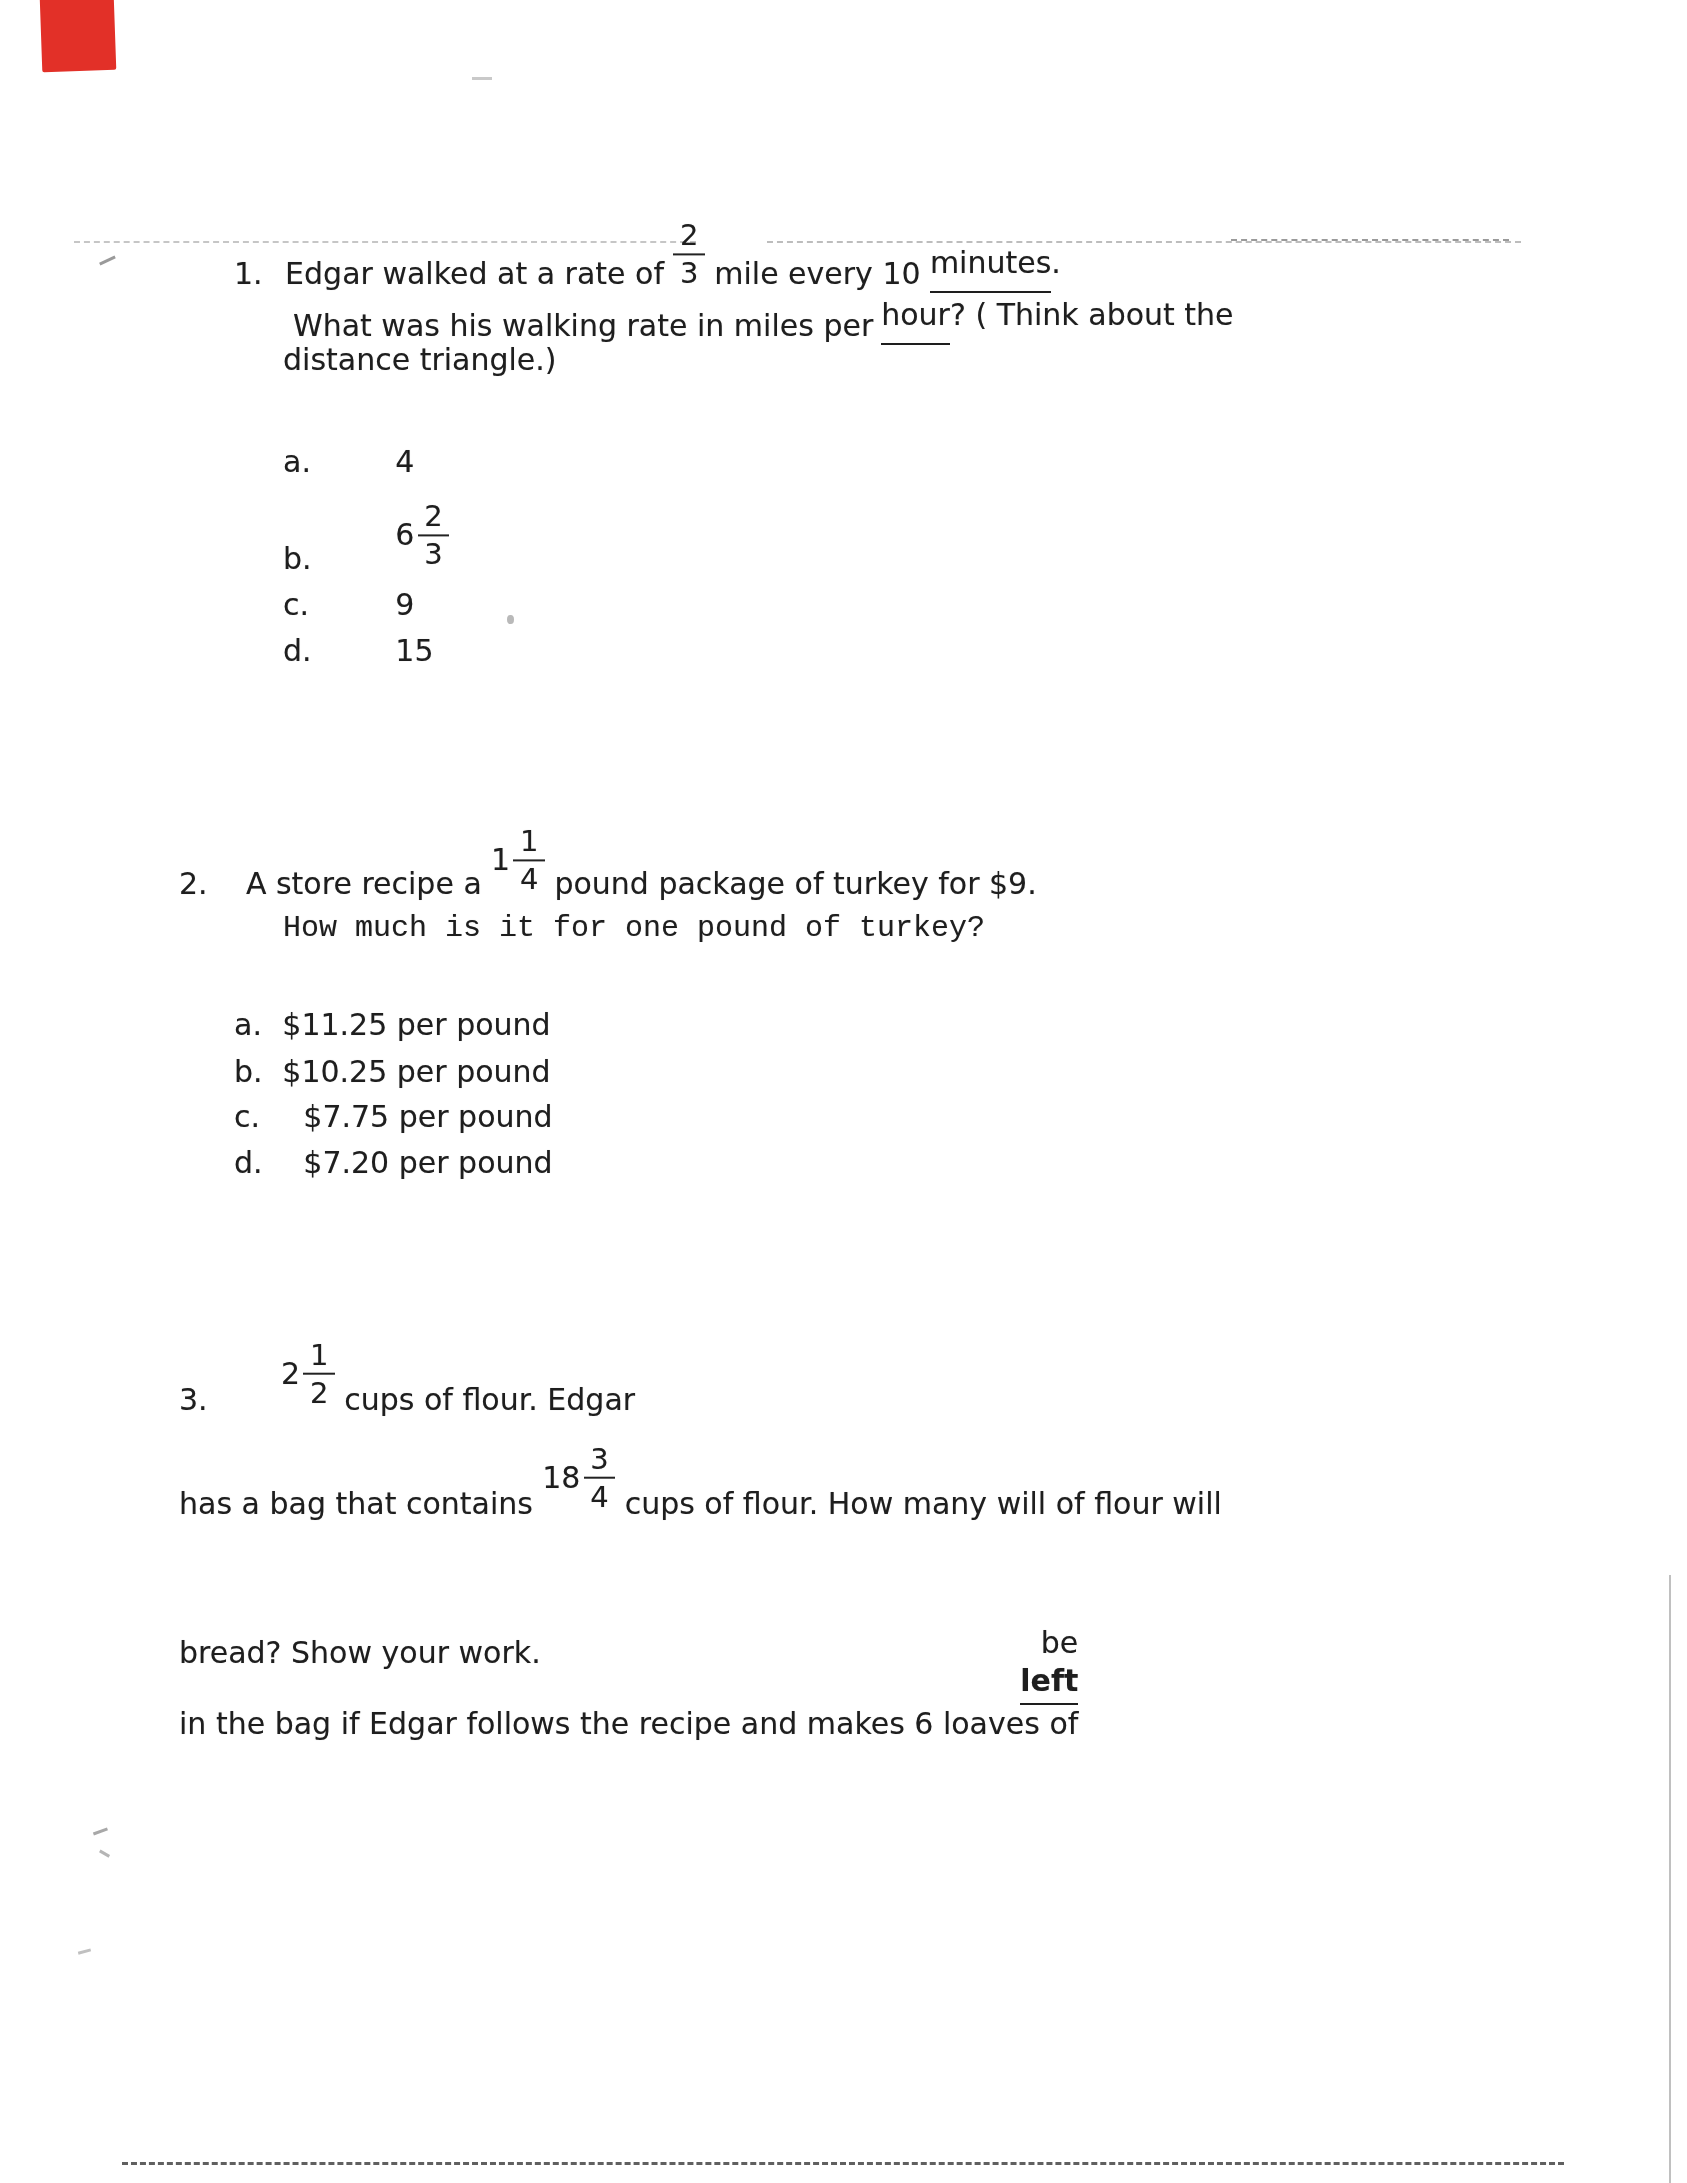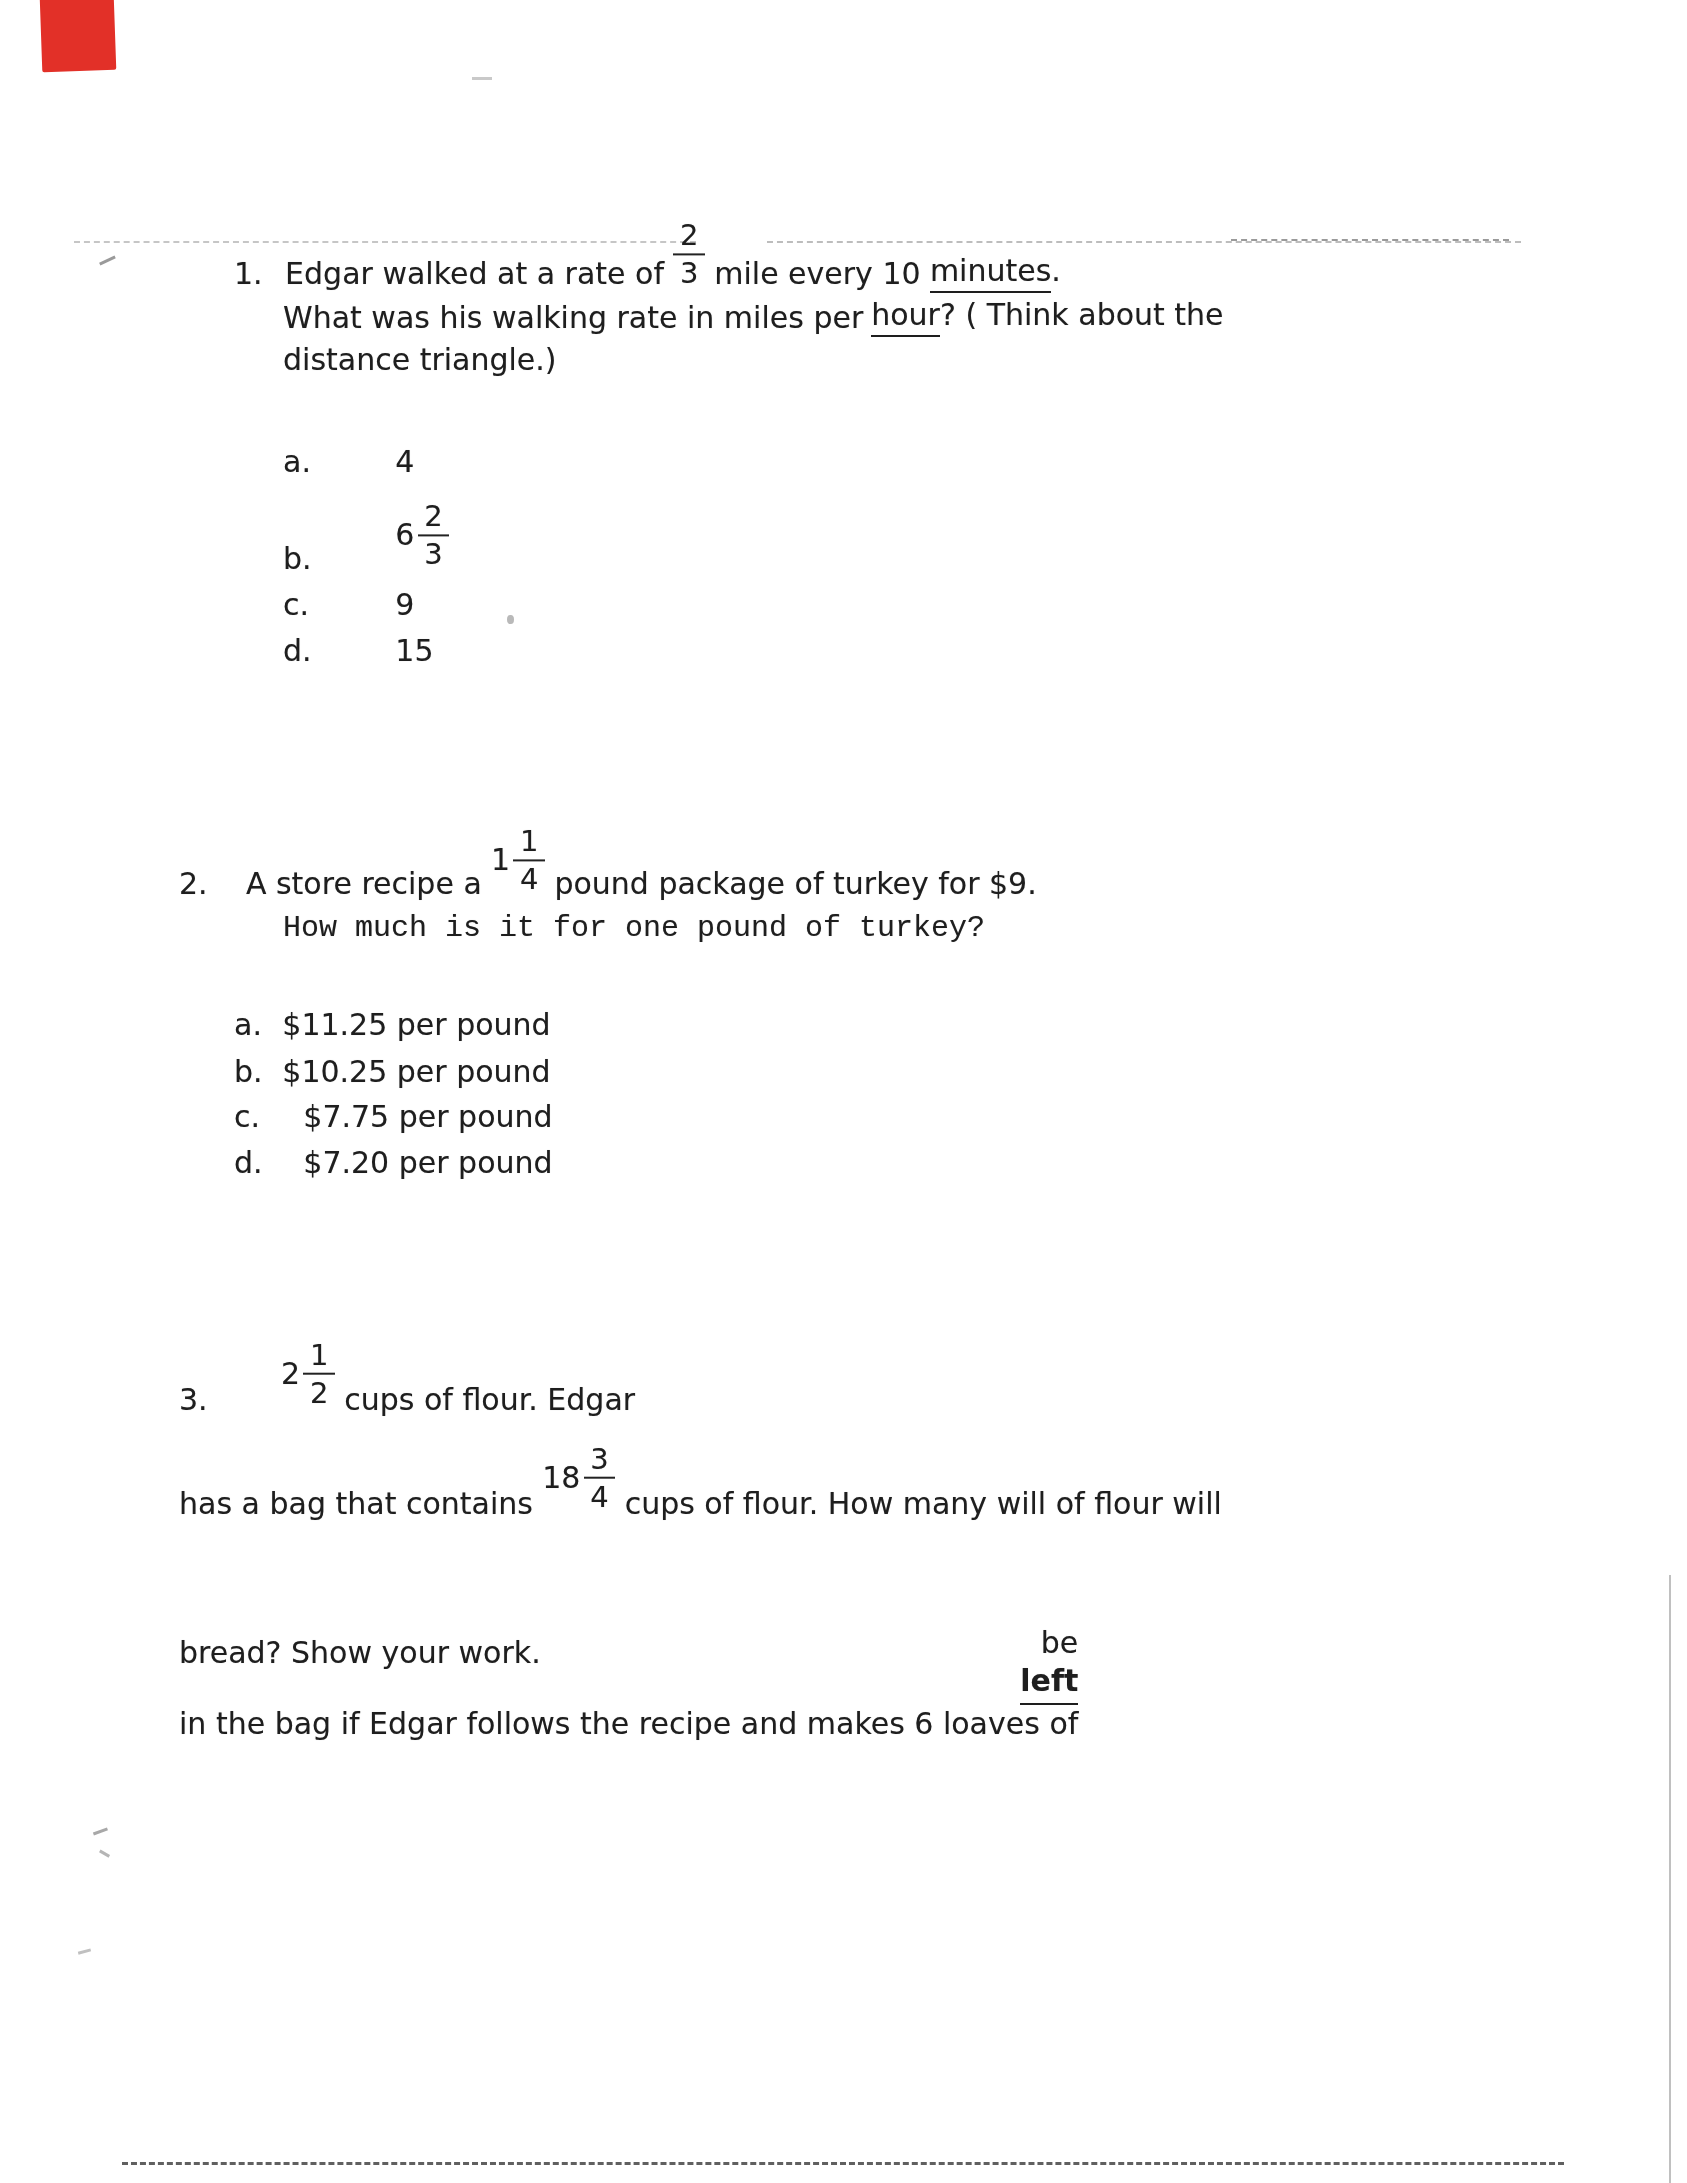--- a/index.html
+++ b/index.html
@@ -41,21 +41,21 @@
     text-align:center;
   }
   .frac .num { padding:0 6.6px 2px; border-bottom:2px solid #222; }
   .frac .den { padding-top:2px; }
   .mixed { display:inline-flex; align-items:center; gap:3.3px; }
   .mixed .whole { font-size:30px; line-height:1; }
   .lift4  { transform:translateY(-2.6px); }
   .lift10 { transform:translateY(-6.6px); }
   .lift14 { transform:translateY(-9.3px); }
 
-  .ul { border-bottom:2px solid #1e1e1e; padding-bottom:1px; }
+  .ul { border-bottom:2px solid #1e1e1e; padding-bottom:9px; }
   .bold-ul { font-weight:bold; border-bottom:2.6px solid #1e1e1e; padding-bottom:4px; }
   .nogap { display:inline-flex; align-items:baseline; }
 
   
   .red-mark { position:absolute; left:41px; top:-4px; width:74px; height:75px; background:#e23028; transform:rotate(-2deg); border-radius:2px; }
   .dash-top-l { position:absolute; left:74px; top:241px; width:622px; border-top:2px dashed #c6c6c6; }
   .dash-top-r { position:absolute; left:767px; top:241px; width:754px; border-top:2px dashed #bdbdbd; }
   .dash-top-dark { position:absolute; left:1231px; top:239px; width:278px; border-top:2.6px dashed #9a9a9a; }
   .dash-bottom { position:absolute; left:122px; top:2162px; width:1442px; border-top:3.3px dashed #606060; }
   .vline-right { position:absolute; left:1669px; top:1575px; width:2px; height:609px; background:#c0c0c0; }
@@ -84,21 +84,21 @@
     <span>Edgar walked at a rate of</span>
     <span class="frac lift4">
       <span class="num">2</span>
       <span class="den">3</span>
     </span>
     <span>mile every 10</span>
     <span class="nogap">
       <span class="ul">minutes</span><span>.</span>
     </span>
   </div>
-  <div class="line" style="left:283px; top:296px;gap:8px;">
+  <div class="line" style="left:293px; top:296px;gap:8px;">
     <span>What was his walking rate in miles per</span>
     <span class="nogap">
       <span class="ul">hour</span><span>? ( Think about the</span>
     </span>
   </div>
   <div class="line" style="left:283px; top:341px;">
     <span>distance triangle.)</span>
   </div>
 
   <div class="choice" style="left:283px; top:443px;">

